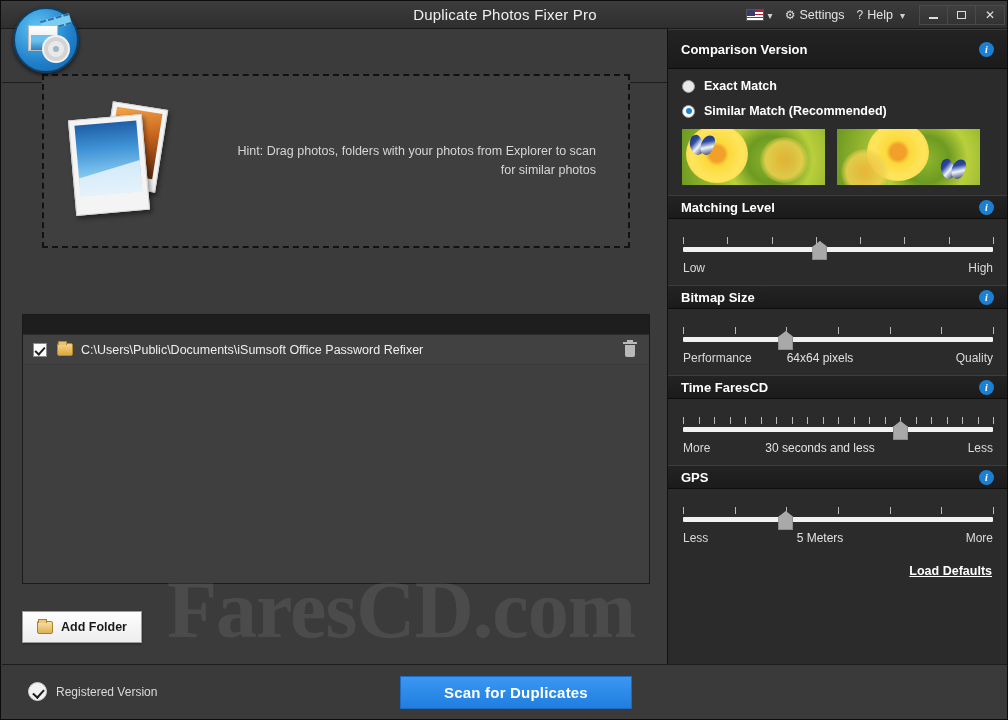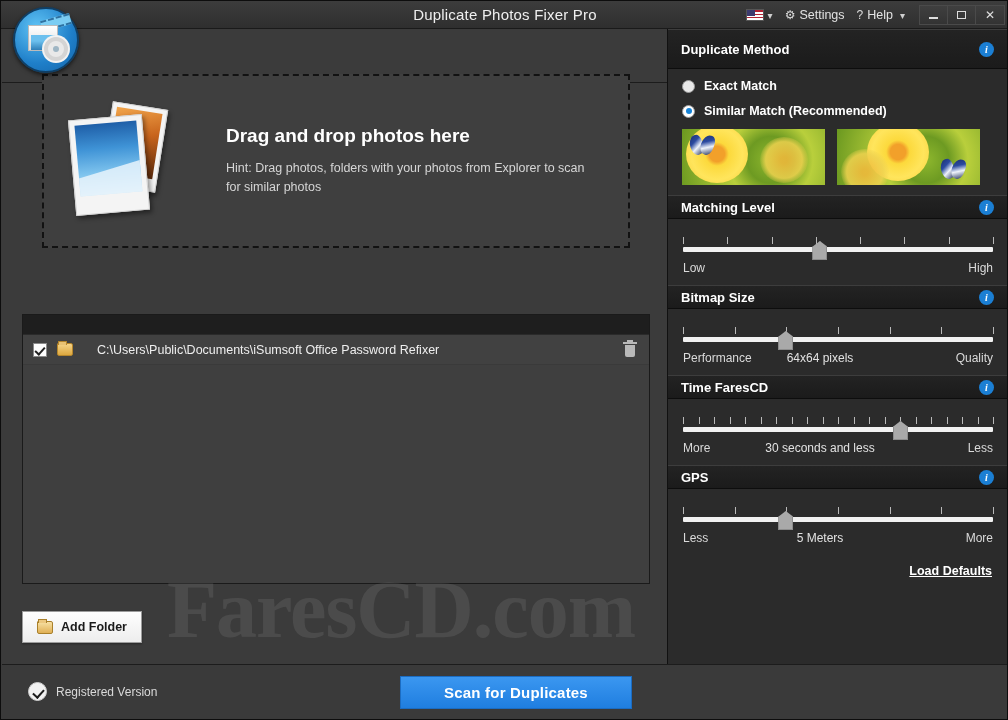--- a/index.html
+++ b/index.html
@@ -226,20 +226,21 @@
     font-size: 19px;
     font-weight: bold;
     color: #ffffff;
     margin-bottom: 12px;
   }
   .dz-hint {
     font-size: 12.5px;
     color: #d6d6d6;
     line-height: 1.55;
     max-width: 370px;
+    text-align: right;
   }
 
   
   .filelist {
     position: absolute;
     left: 21px; top: 313px;
     width: 628px; height: 270px;
     background: #3f3f3f;
     border: 1px solid #1a1a1a;
   }
@@ -285,21 +286,21 @@
     content: "";
     position: absolute;
     left: 0; top: -3px;
     width: 7px; height: 3px;
     background: #e9c273;
     border: 1px solid #b5862c;
     border-bottom: none;
     border-radius: 1px 1px 0 0;
   }
   .fl-path {
-    margin-left: 24px;
+    margin-left: 8px;
     font-size: 12.5px;
     color: #eeeeee;
     flex: 1;
     white-space: nowrap;
     overflow: hidden;
   }
   .trash {
     width: 14px; height: 16px;
     position: relative;
     flex: none;
@@ -671,21 +672,20 @@
   <div class="dropzone">
     <div class="dz-img">
       <div class="polaroid pol-back">
           <div class="inner"></div>
         </div>
       <div class="polaroid pol-front">
           <div class="inner"></div>
         </div>
     </div>
     <div class="dz-text">
-      <div class="dz-title">Drag and drop photos here</div>
       <div class="dz-hint">Hint: Drag photos, folders with your photos from Explorer to scan for similar photos</div>
     </div>
   </div>
 
   <div class="filelist">
     <div class="fl-head"></div>
     <div class="fl-row">
       <div class="checkbox"></div>
       <div class="folder-ico"></div>
       <div class="fl-path">C:\Users\Public\Documents\iSumsoft Office Password Refixer</div>
@@ -699,21 +699,21 @@
   <div class="btn-row">
     <div class="lightbtn">
       <span class="folder-ico2"></span>
       <span>Add Folder</span>
     </div>
   </div>
 
   <div class="right-panel">
 
     <div class="section-head tall">
-      <span class="sh-title">Duplicate Method</span>
+      <span class="sh-title">Comparison Version</span>
       <span class="info-i">i</span>
     </div>
 
     <div class="section-body">
       <div class="radio-row">
         <span class="radio"></span>
         <span class="radio-label">Exact Match</span>
       </div>
       <div class="radio-row">
         <span class="radio on"></span>

